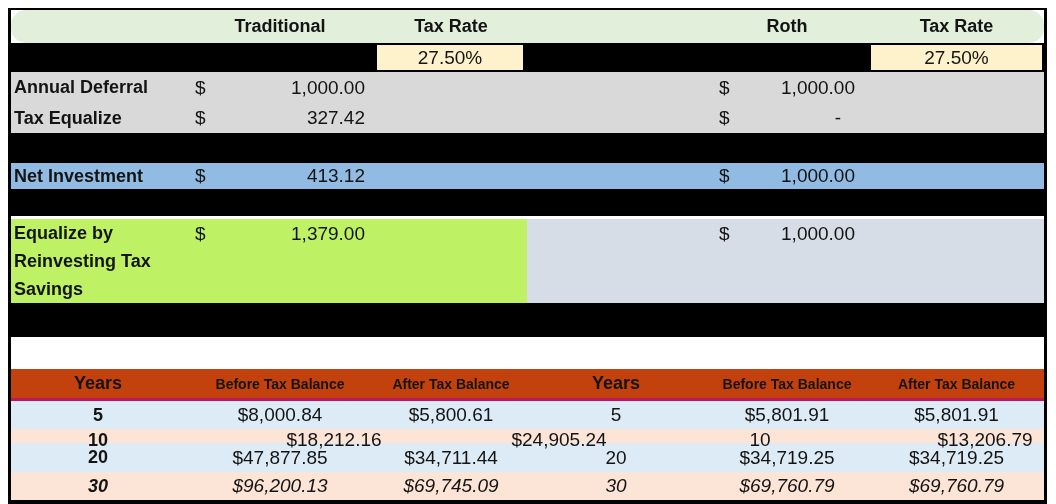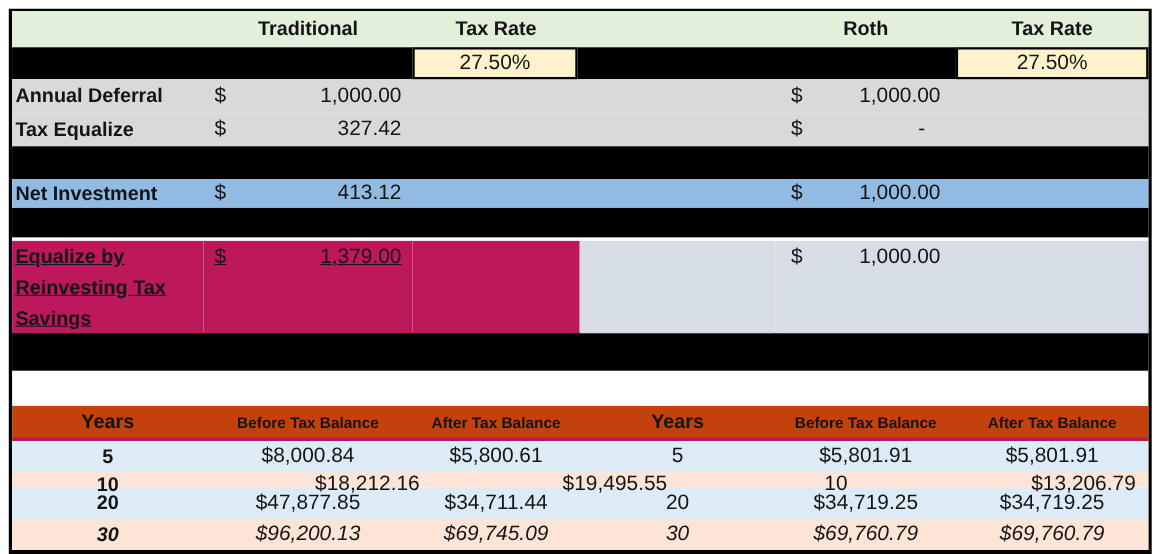--- a/index.html
+++ b/index.html
@@ -17,30 +17,30 @@
     border-top-width:2px;
     border-bottom-width:4px;
     background:#fff;
   }
   .row {
     display:grid;
     grid-template-columns:174px 45px 145px 152px 178px 45px 119px 175px;
     align-items:center;
   }
   
-  .r-green-top { height:33px; background:#E2EFDA; }
+  .r-green-top { height:33px; background:#E2EFDA;border-radius:15px; }
   .r-black2    { height:29px; background:#000; }
   .r-gray1     { height:31px; background:#D9D9D9; }
   .r-gray2     { height:30px; background:#D9D9D9; }
   .r-sep1      { height:30px; background:#000; }
   .r-netinv    { height:26px; background:#92BBE4; }
   .r-sep2      { height:27px; background:#000; }
   .r-white     { height:3px;  background:#fff; }
   .r-eq        { height:83px; align-items:start; }
-  .r-eq .eq-left  { background:#be185d; height:100%;text-decoration:underline; }
+  .r-eq .eq-left  { background:#bef264; height:100%; }
   .r-eq .eq-right { background:#D7DDE6; height:100%; }
   .r-sep3      { height:35px; background:#000; }
   .r-bheader   { height:32px; background:#c2410c; border-bottom:3px solid #be185d;margin-top:32px; }
   .balance-row { }
   .bg-blue { background:#DDEBF7; }
   .bg-pink { background:#FCE4D6; }
 
   
   .col1 { grid-column:1; } .col2 { grid-column:2; } .col3 { grid-column:3; }
   .col4 { grid-column:4; } .col5 { grid-column:5; } .col6 { grid-column:6; }
@@ -154,21 +154,21 @@
         <div class="ctr yrs-bold col1">5</div>
         <div class="ctr sp23">$8,000.84</div>
         <div class="ctr col4">$5,800.61</div>
         <div class="ctr col5">5</div>
         <div class="ctr sp67">$5,801.91</div>
         <div class="ctr col8">$5,801.91</div>
       </div>
       <div class="row balance-row bg-pink" style="height: 14px; gap: 36px;">
         <div class="ctr yrs-bold col1">10</div>
         <div class="ctr sp23">$18,212.16</div>
-        <div class="ctr col4">$19,495.55</div>
+        <div class="ctr col4">$24,905.24</div>
         <div class="ctr col5">10</div>
         <div class="ctr sp67">$13,206.79</div>
         <div class="ctr col8">$13,206.79</div>
       </div>
       <div class="row balance-row bg-blue" style="height: 29px;">
         <div class="ctr yrs-bold col1">20</div>
         <div class="ctr sp23">$47,877.85</div>
         <div class="ctr col4">$34,711.44</div>
         <div class="ctr col5">20</div>
         <div class="ctr sp67">$34,719.25</div>

